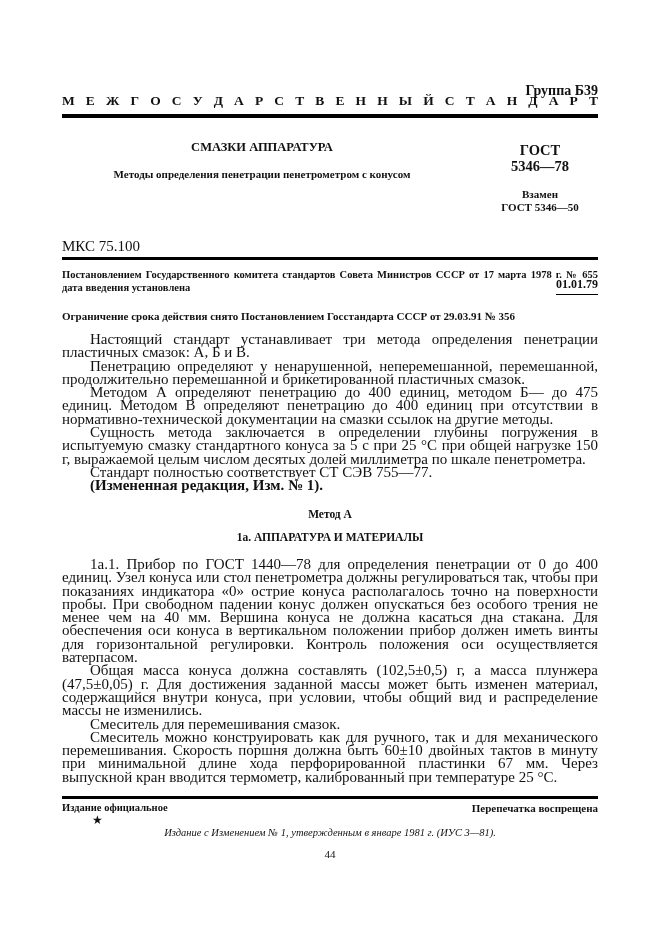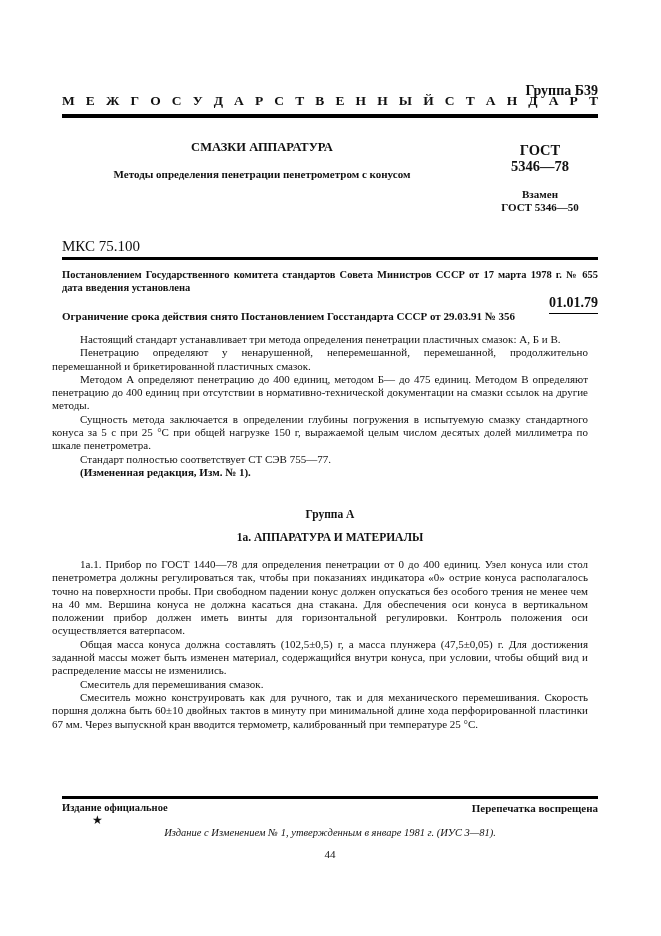--- a/index.html
+++ b/index.html
@@ -17,23 +17,23 @@
     .rule-thick { left: 62px; width: 536px; height: 4px; background: #000; }
     .title-block { top: 140px; left: 62px; width: 400px; text-align: center; }
     .title-main { font-size: 12.5px; font-weight: bold; margin-top: 0; }
     .title-sub { font-size: 11px; font-weight: bold; margin-top: 13px; }
     .title-en { font-size: 11px; margin-top: 16px; line-height: 13px; letter-spacing: 0.1px; }
     .gost-block { top: 142px; left: 490px; width: 100px; text-align: center; font-weight: bold; }
     .gost-num { font-size: 14.5px; line-height: 16px; }
     .replaces { font-size: 11px; line-height: 13px; margin-top: 14px; }
     .mks { top: 238px; left: 62px; font-size: 15px; }
     .decree { top: 268px; left: 62px; width: 536px; font-size: 10.5px; font-weight: bold; line-height: 13px; text-align: justify; }
-    .date-intro { top: 295px; right: 63px; font-size: 14px; font-weight: bold; border-bottom: 1px solid #000; padding-bottom: 2px; }
+    .date-intro { top: 277px; right: 63px; font-size: 12px; font-weight: bold; border-bottom: 1px solid #000; padding-bottom: 2px; }
     .limit { top: 310px; left: 62px; font-size: 11px; font-weight: bold; }
-    .body-text { left: 52px; width: 536px; font-size: 11px; line-height: 13.3px; text-align: justify; }
+    .body-text { left: 62px; width: 536px; font-size: 15px; line-height: 13.3px; text-align: justify; }
     .body-text p { margin: 0; text-indent: 28px; }
     .center-h { left: 62px; width: 536px; text-align: center; font-weight: bold; font-size: 11.5px; }
     .footer-left { top: 802px; left: 62px; font-size: 10.5px; font-weight: bold; }
     .footer-right { top: 802px; right: 63px; font-size: 11px; font-weight: bold; }
     .star { top: 813px; left: 92px; font-size: 12px; }
     .edition-note { top: 827px; left: 62px; width: 536px; text-align: center; font-size: 10.5px; font-style: italic; }
     .page-num { top: 848px; left: 62px; width: 536px; text-align: center; font-size: 11px; }
   </style>
 </head>
 <body>
@@ -95,21 +95,21 @@
 
 <div class="abs body-text" style="top:333px;">
   <p>Настоящий стандарт устанавливает три  метода определения пенетрации  пластичных смазок: А, Б и В.</p>
   <p>Пенетрацию определяют у ненарушенной, неперемешанной, перемешанной, продолжительно перемешанной и брикетированной пластичных смазок.</p>
   <p>Методом А определяют пенетрацию до 400 единиц, методом Б— до 475 единиц. Методом В определяют пенетрацию до 400 единиц при отсутствии в нормативно-технической документации на смазки ссылок на другие методы.</p>
   <p>Сущность метода заключается в определении глубины погружения в испытуемую смазку стандартного конуса за 5 с при 25 °С при общей нагрузке 150 г, выражаемой целым числом десятых долей миллиметра по шкале пенетрометра.</p>
   <p>Стандарт полностью соответствует СТ СЭВ 755—77.</p>
   <p class="bold">(Измененная редакция, Изм. № 1).</p>
 </div>
 
-<div class="abs center-h" style="top:508px;">Группа А</div>
+<div class="abs center-h" style="top:508px;">Метод А</div>
 <div class="abs center-h" style="top:531px;">1а. АППАРАТУРА И МАТЕРИАЛЫ</div>
 
 <div class="abs body-text" style="top:558px;">
   <p>1а.1. Прибор по ГОСТ 1440—78 для определения пенетрации от 0 до 400 единиц. Узел конуса или стол пенетрометра должны регулироваться так, чтобы при показаниях индикатора «0» острие конуса располагалось точно на поверхности пробы. При свободном падении конус должен опускаться без особого трения не менее чем на 40 мм. Вершина конуса не должна касаться дна стакана. Для обеспечения оси конуса в вертикальном положении прибор должен иметь винты для горизонтальной регулировки. Контроль положения оси осуществляется ватерпасом.</p>
   <p>Общая масса конуса должна составлять (102,5±0,5) г, а масса плунжера (47,5±0,05) г. Для достижения заданной массы может быть изменен материал, содержащийся внутри конуса, при условии, чтобы общий вид и распределение массы не изменились.</p>
   <p>Смеситель для перемешивания смазок.</p>
   <p>Смеситель можно конструировать  как для ручного, так и для механического перемешивания. Скорость поршня должна быть 60±10 двойных тактов в минуту при минимальной длине хода перфорированной пластинки 67 мм. Через выпускной кран вводится термометр, калиброванный при температуре 25 °С.</p>
 </div>
 
 <div class="abs rule-thick" style="top:796px; height:3px;"></div>

